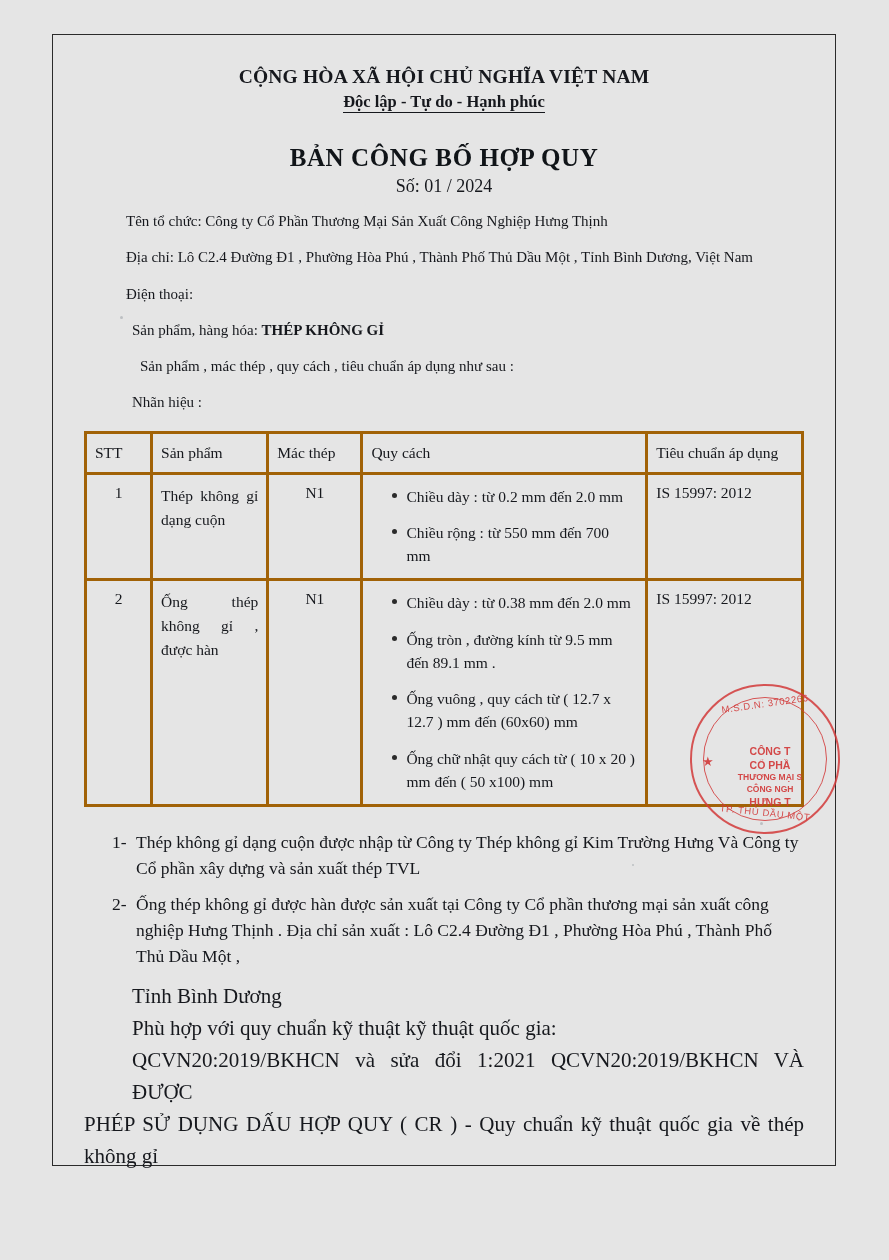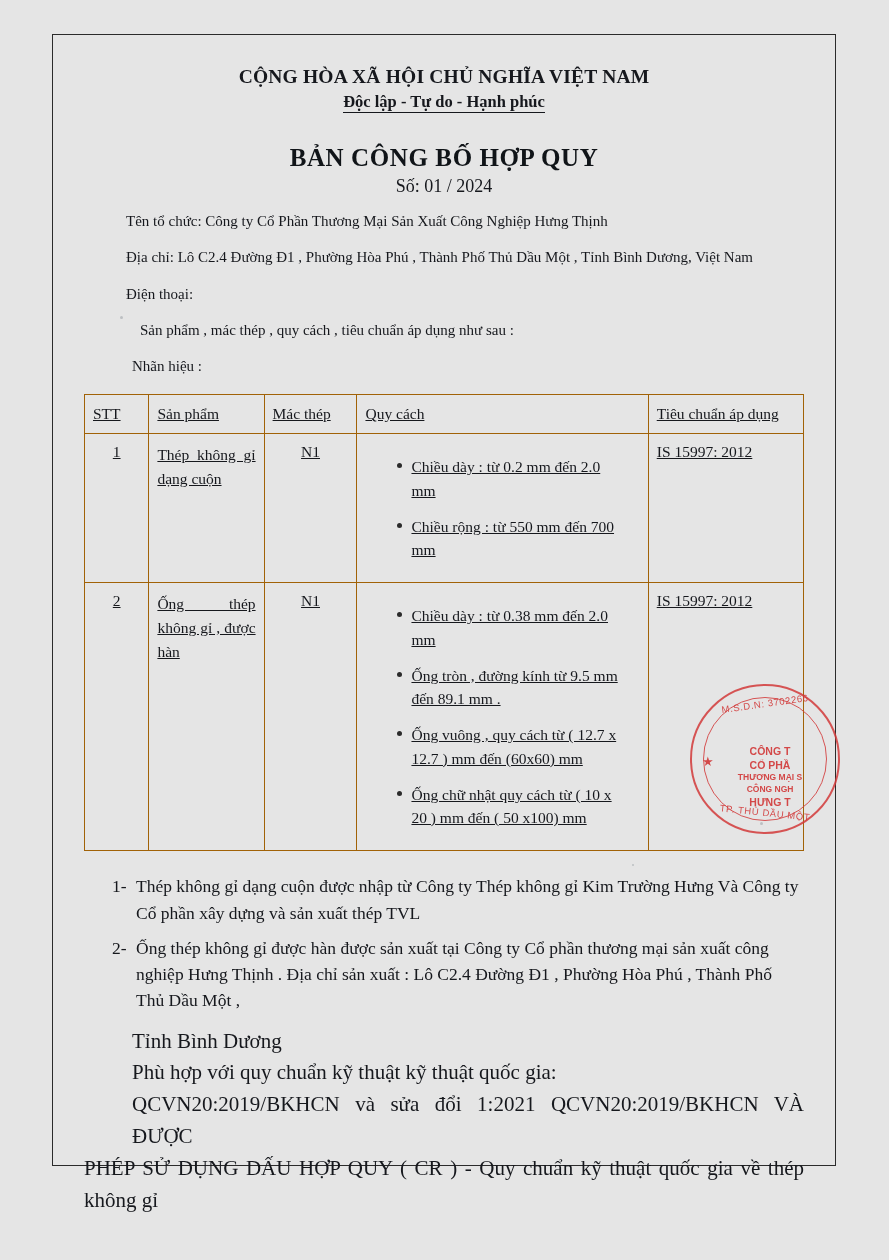--- a/index.html
+++ b/index.html
@@ -90,24 +90,23 @@
   .bold { font-weight: bold; }
 
   table.spec {
     border-collapse: collapse;
     width: 100%;
     margin-top: 16px;
     font-size: 15.5px;
     color: #16181d;
   }
   table.spec th, table.spec td {
-    border: 1px solid #a16207;
+    border: 3px solid #a16207;
     vertical-align: top;
     padding: 9px 8px;
-    text-decoration: underline;
   }
   table.spec th {
     font-weight: normal;
     text-align: left;
     padding: 10px 8px;
   }
   th.c-stt, td.c-stt { width: 54px; text-align: center; }
   th.c-prod, td.c-prod { width: 118px; }
   th.c-grade, td.c-grade { width: 92px; text-align: center; }
   th.c-spec, td.c-spec { width: 330px; }
@@ -116,21 +115,21 @@
   td.c-prod div.j {
     text-align: justify;
     text-justify: inter-word;
     line-height: 1.55;
   }
   td.c-stt { padding-top: 11px; }
   td.c-grade { padding-top: 11px; border-radius: 30px; }
   td.c-std { padding-top: 11px; }
 
   ul.specs {
-    margin: 12px;
+    margin: 1px;
     padding-left: 20px;
     list-style: none;
   }
   ul.specs li {
     position: relative;
     margin-bottom: 13px;
     line-height: 1.5;
     padding-left: 14px;
   }
   ul.specs li:last-child { margin-bottom: 2px; }
@@ -269,20 +268,24 @@
     <div class="para indent-1 tight">
       <span>Địa chỉ:</span>
       <span>Lô C2.4 Đường Đ1 , Phường Hòa Phú , Thành Phố Thủ Dầu Một , Tỉnh Bình Dương, Việt Nam</span>
     </div>
 
     <div class="para indent-1">
       <span>Điện thoại:</span>
       <span></span>
     </div>
 
+    <div class="para indent-2">
+      <span>Sản phẩm, hàng hóa:</span>
+      <span class="bold">THÉP KHÔNG GỈ</span>
+    </div>
 
     <div class="para indent-3">Sản phẩm , mác thép , quy cách , tiêu chuẩn áp dụng như sau :</div>
 
     <div class="para indent-2 tight">
       <span>Nhãn hiệu :</span>
       <span></span>
     </div>
 
     <table class="spec">
       <thead>

